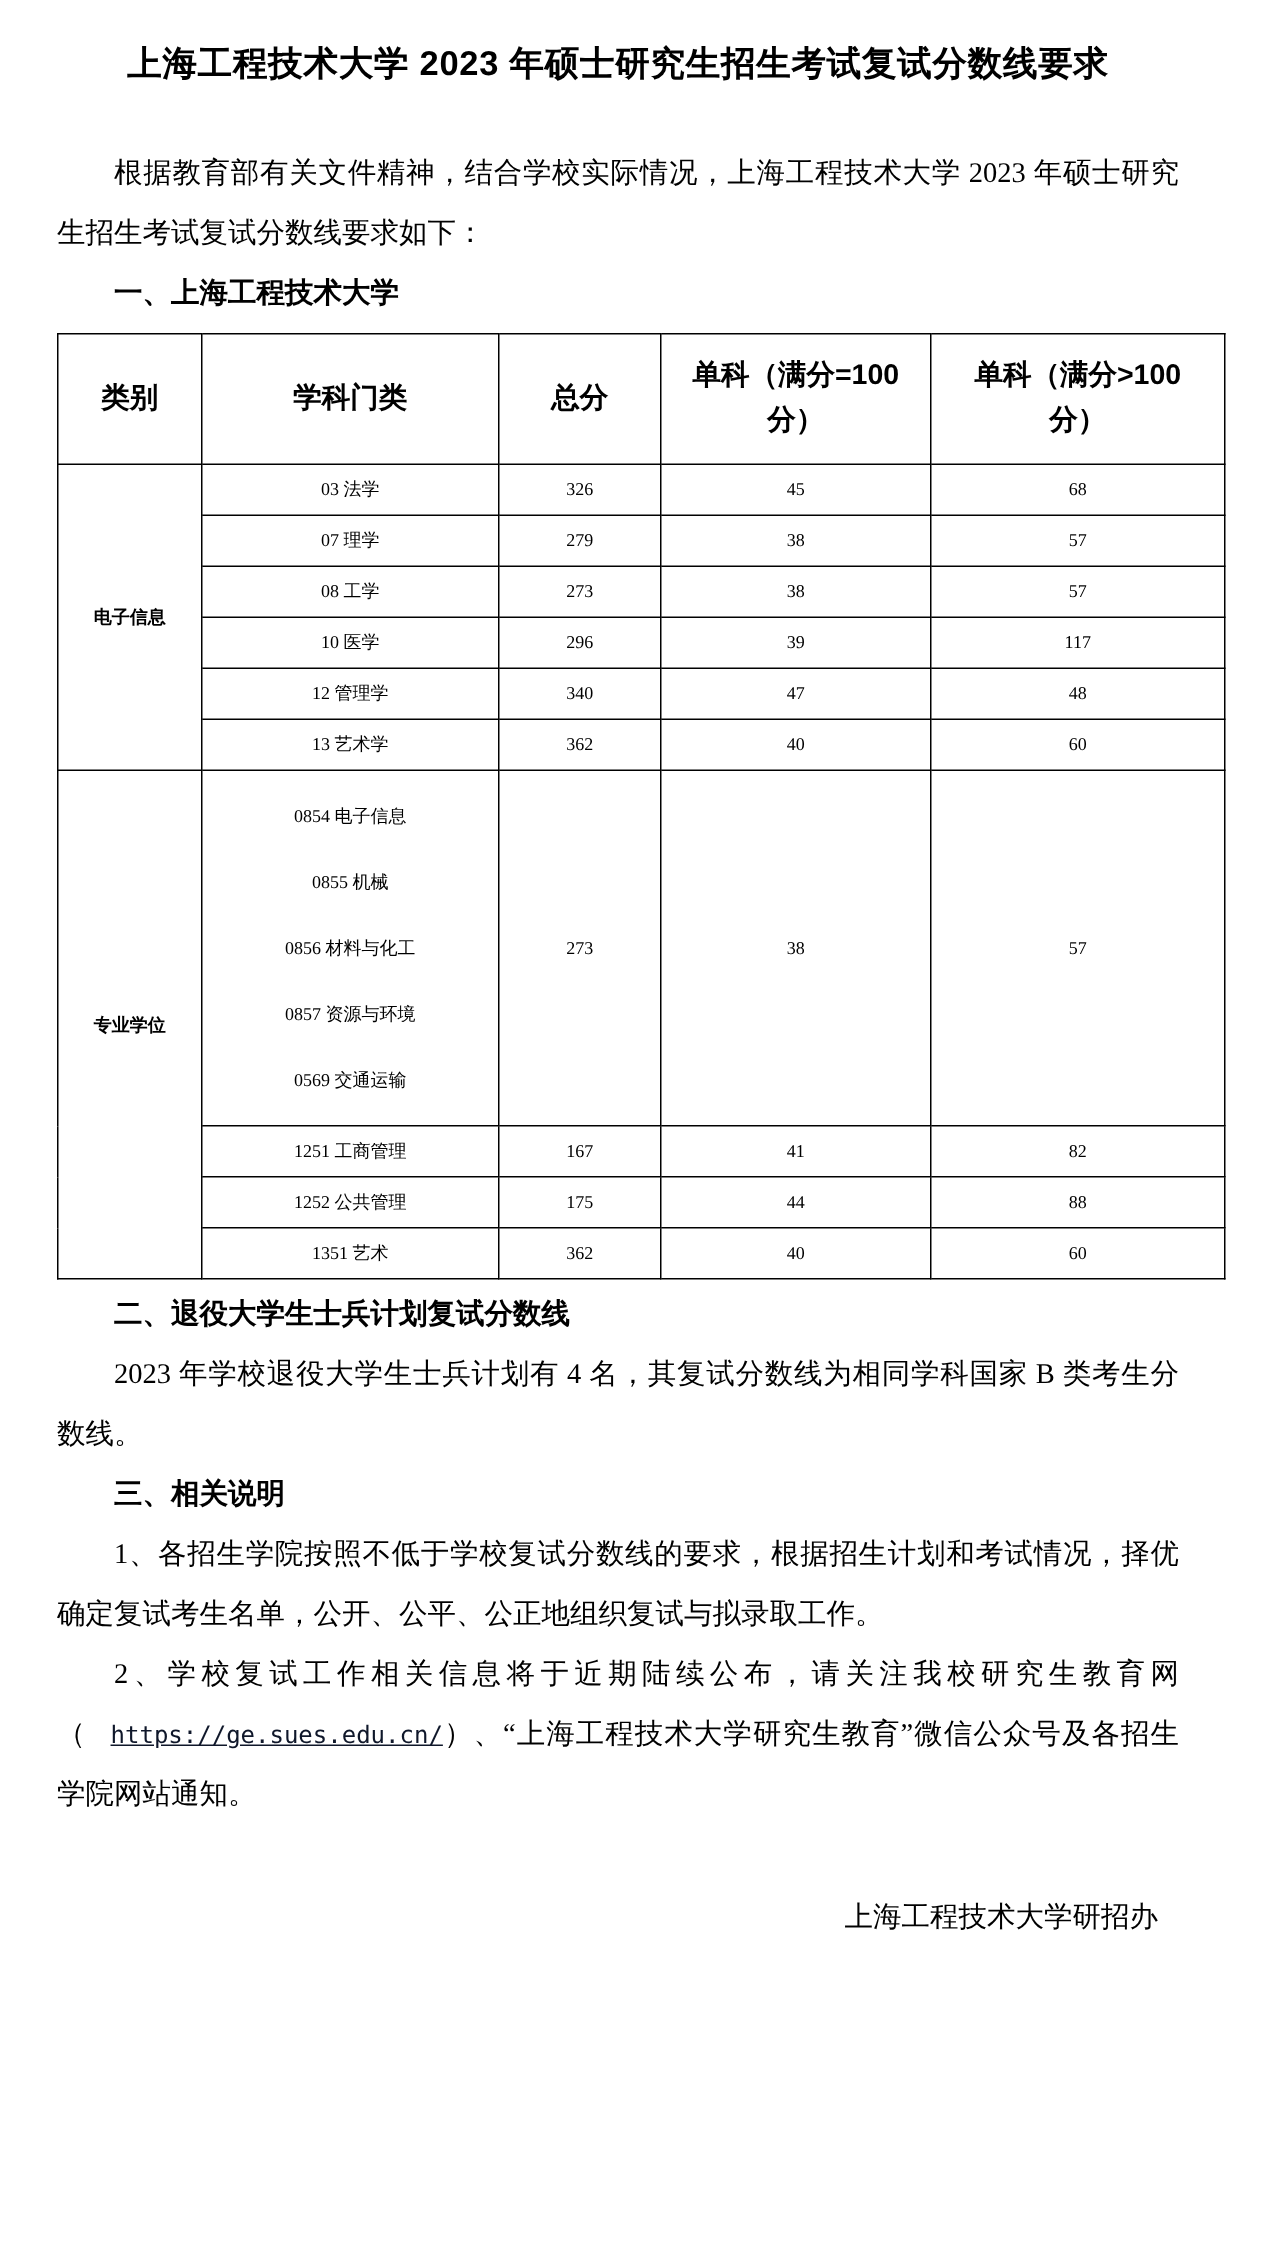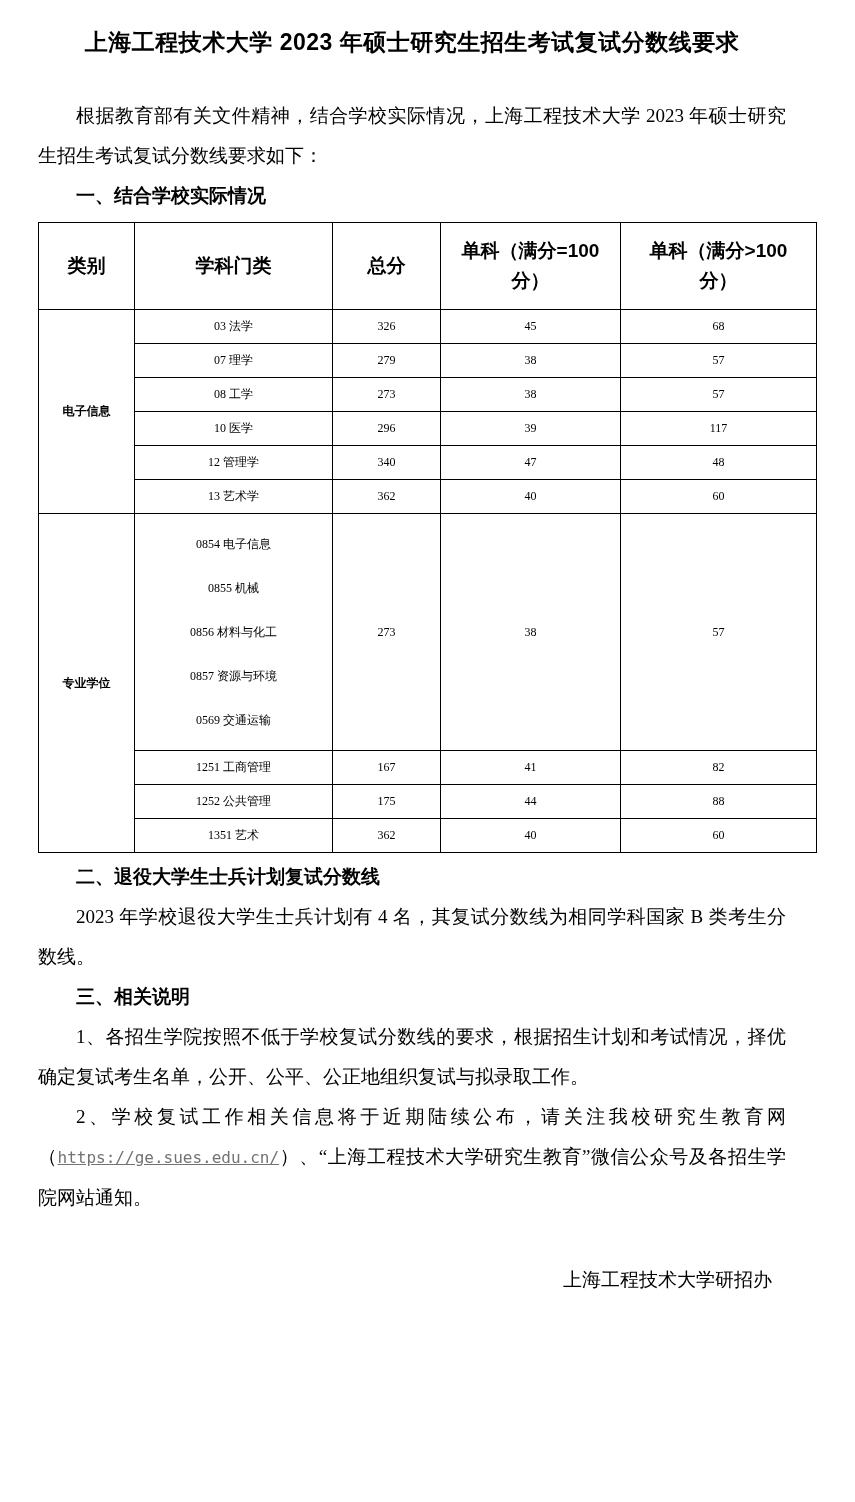--- a/index.html
+++ b/index.html
@@ -83,24 +83,25 @@
   td.numeric {
     font-size: 19px;
   }
   .multi-subject {
     line-height: 44px;
     font-size: 19px;
     padding: 6px 0;
   }
   .multi-subject div { white-space: nowrap; }
   .link {
-    color: #737373;
+    color: #0f172a;
     text-decoration: underline;
     font-family: "DejaVu Sans Mono", monospace;
     font-size: 16px;
+    margin-left: 16px;
   }
   .signature {
     margin-top: 42px;
     text-align: right;
     font-size: 19px;
     line-height: 40px;
     padding-right: 14px;
   }
   .nowrap { white-space: nowrap; }
   col.c1 { width: 96px; }
@@ -113,21 +114,21 @@
 <body>
 
 <div class="page">
 
   <h1 class="doc-title">上海工程技术大学 2023 年硕士研究生招生考试复试分数线要求</h1>
 
   <div class="gap-lg"></div>
 
   <p class="para indent">根据教育部有关文件精神，结合学校实际情况，上海工程技术大学 2023 年硕士研究生招生考试复试分数线要求如下：</p>
 
-  <p class="section-head">一、结合学校实际情况</p>
+  <p class="section-head">一、上海工程技术大学</p>
 
   <table class="scores">
     <colgroup>
       <col class="c1">
         <col class="c2">
         <col class="c3">
         <col class="c4">
         <col class="c5">
     </colgroup>
     <thead>

